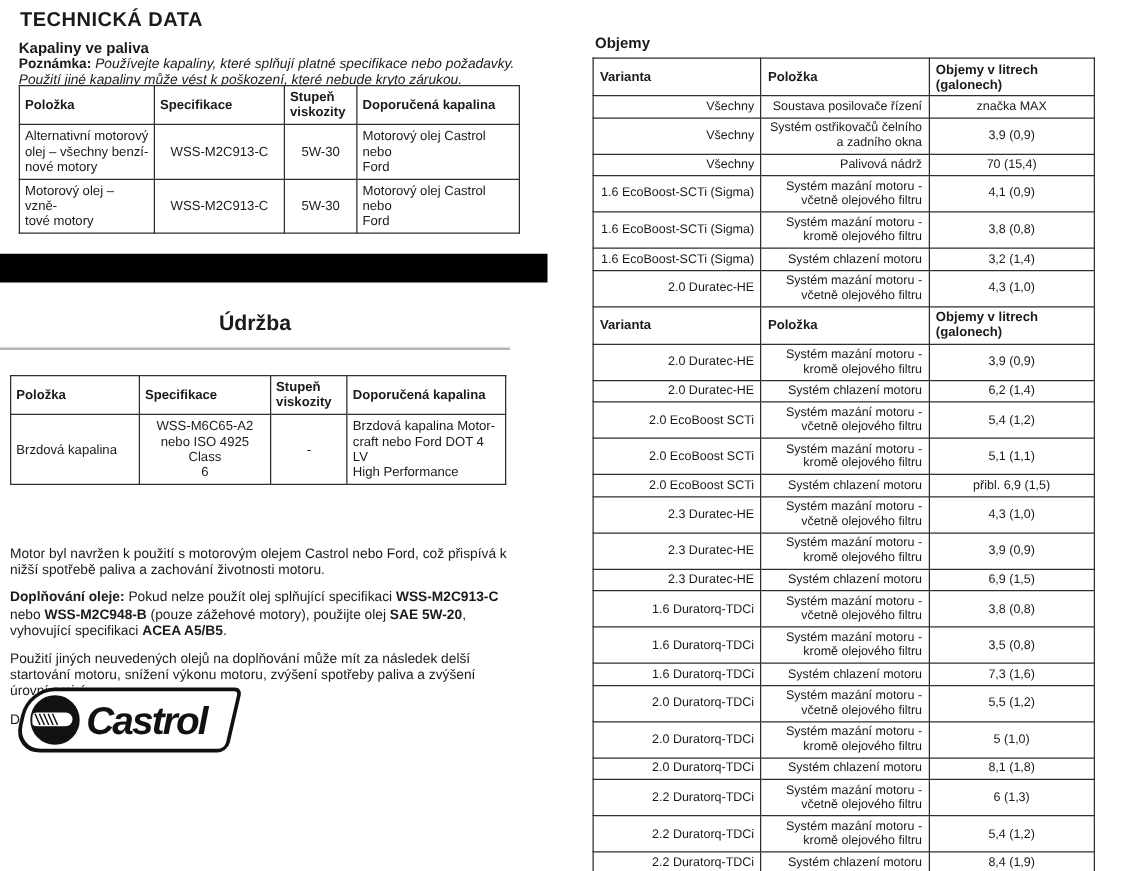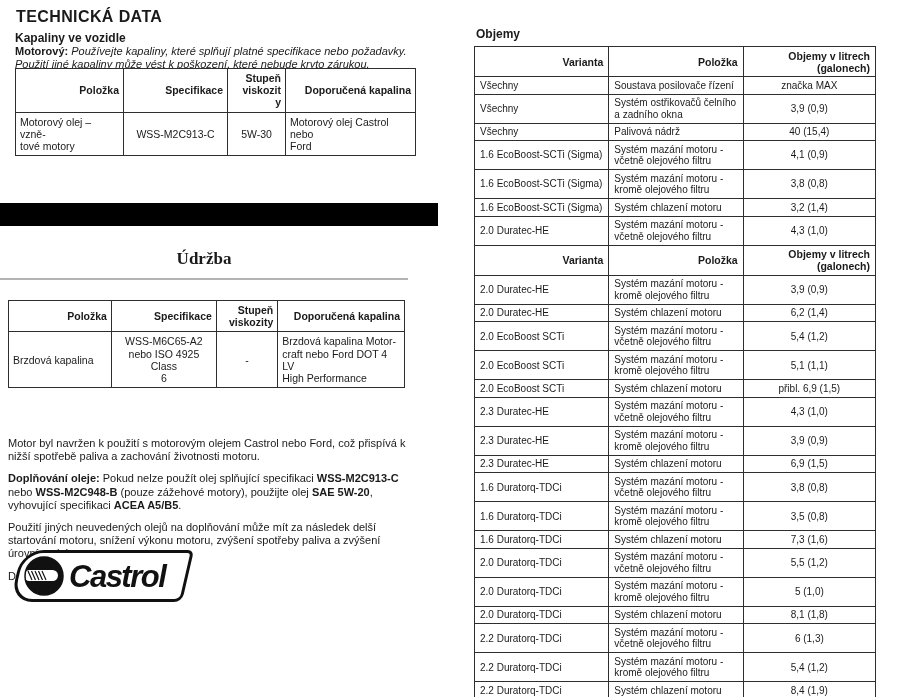--- a/index.html
+++ b/index.html
@@ -22,34 +22,34 @@
   .note .lbl{font-weight:bold;font-style:normal;}
   .note .txt{font-style:italic;}
 
   table{border-collapse:collapse;table-layout:fixed;background:#fff;}
   td,th{
     border:1px solid #2e2e2e;
     font-size:10.5px;line-height:1.16;
     padding:3px 4px;vertical-align:middle;
     white-space:pre-line;word-wrap:break-word;
   }
-  tr.hdr-row th{font-weight:bold;text-align:right;font-size:10.5px;padding-left:12px;}
+  tr.hdr-row th{font-weight:bold;text-align:left;font-size:10.5px;}
 
   .t-fluids{position:absolute;left:15px;top:68px;width:401px;}
   .t-fluids td:nth-child(1){text-align:left;}
   .t-fluids td:nth-child(2),.t-fluids td:nth-child(3){text-align:center;}
   .t-fluids td:nth-child(4){text-align:left;}
 
   .black-bar{
     position:absolute;left:0;top:203px;width:438px;height:23px;
     background:#000;
   }
 
   .udrzba-block{position:absolute;left:0;top:249px;width:408px;text-align:center;}
-  .udrzba-title{font-size:17px;font-weight:bold;margin:0;font-family:Liberation Serif, serif;}
+  .udrzba-title{font-size:17px;font-weight:bold;margin:0;}
   .udrzba-rule{height:2px;background:#b3b3b3;margin-top:9px;}
 
   .t-maint{position:absolute;left:8px;top:300px;width:397px;}
   .t-maint td:nth-child(1){text-align:left;}
   .t-maint td:nth-child(2),.t-maint td:nth-child(3){text-align:center;}
   .t-maint td:nth-child(4){text-align:left;}
 
   .paragraphs{position:absolute;left:8px;top:437px;width:400px;}
   .paragraphs p{font-size:11px;line-height:1.2;margin:0 0 9px 0;}
   .paragraphs .b{font-weight:bold;}
@@ -66,50 +66,59 @@
   .castrol-text{
     font-weight:bold;font-style:italic;font-size:31px;
     letter-spacing:-1.5px;color:#111;line-height:1;
     padding-right:4px;
   }
 
   
   .objemy-heading{position:absolute;left:476px;top:27px;}
   .t-vol{position:absolute;left:474px;top:46px;width:402px;}
   .t-vol td,.t-vol th{font-size:10px;line-height:1.15;padding:2.5px 5px;}
-  .t-vol td:nth-child(1),.t-vol td:nth-child(2){text-align:left;}
+  .t-vol td:nth-child(1),.t-vol td:nth-child(2){text-align:right;}
   .t-vol td:nth-child(3){text-align:center;}
 </style>
 </head>
 <body>
 
 <h1 class="page-title">TECHNICKÁ DATA</h1>
 
-<h2 class="sub-heading kapaliny-heading">Kapaliny ve vozidle</h2>
+<h2 class="sub-heading kapaliny-heading">Kapaliny ve paliva</h2>
 
 <div class="note">
-  <span class="lbl">Motorový:</span><span class="txt"> Používejte kapaliny, které splňují platné specifikace nebo požadavky. Použití jiné kapaliny může vést k poškození, které nebude kryto zárukou.</span>
+  <span class="lbl">Poznámka:</span><span class="txt"> Používejte kapaliny, které splňují platné specifikace nebo požadavky. Použití jiné kapaliny může vést k poškození, které nebude kryto zárukou.</span>
 </div>
 
 <table class="t-fluids">
   <colgroup>
       <col style="width:27%">
       <col style="width:26%">
       <col style="width:14.5%">
       <col style="width:32.5%">
     </colgroup>
   <tbody>
       <tr class="hdr-row">
         <th>Položka</th>
         <th>Specifikace</th>
         <th>Stupeň
 viskozity</th>
         <th>Doporučená kapalina</th>
       </tr>
       <tr>
+        <td>Alternativní motorový
+olej – všechny benzí-
+nové motory</td>
+        <td>WSS-M2C913-C</td>
+        <td>5W-30</td>
+        <td>Motorový olej Castrol nebo
+Ford</td>
+      </tr>
+      <tr>
         <td>Motorový olej – vzně-
 tové motory</td>
         <td>WSS-M2C913-C</td>
         <td>5W-30</td>
         <td>Motorový olej Castrol nebo
 Ford</td>
       </tr>
     </tbody>
 </table>
 
@@ -190,21 +199,21 @@
       </tr>
       <tr>
         <td>Všechny</td>
         <td>Systém ostřikovačů čelního
 a zadního okna</td>
         <td>3,9 (0,9)</td>
       </tr>
       <tr>
         <td>Všechny</td>
         <td>Palivová nádrž</td>
-        <td>40 (15,4)</td>
+        <td>70 (15,4)</td>
       </tr>
       <tr>
         <td>1.6 EcoBoost-SCTi (Sigma)</td>
         <td>Systém mazání motoru -
 včetně olejového filtru</td>
         <td>4,1 (0,9)</td>
       </tr>
       <tr>
         <td>1.6 EcoBoost-SCTi (Sigma)</td>
         <td>Systém mazání motoru -

